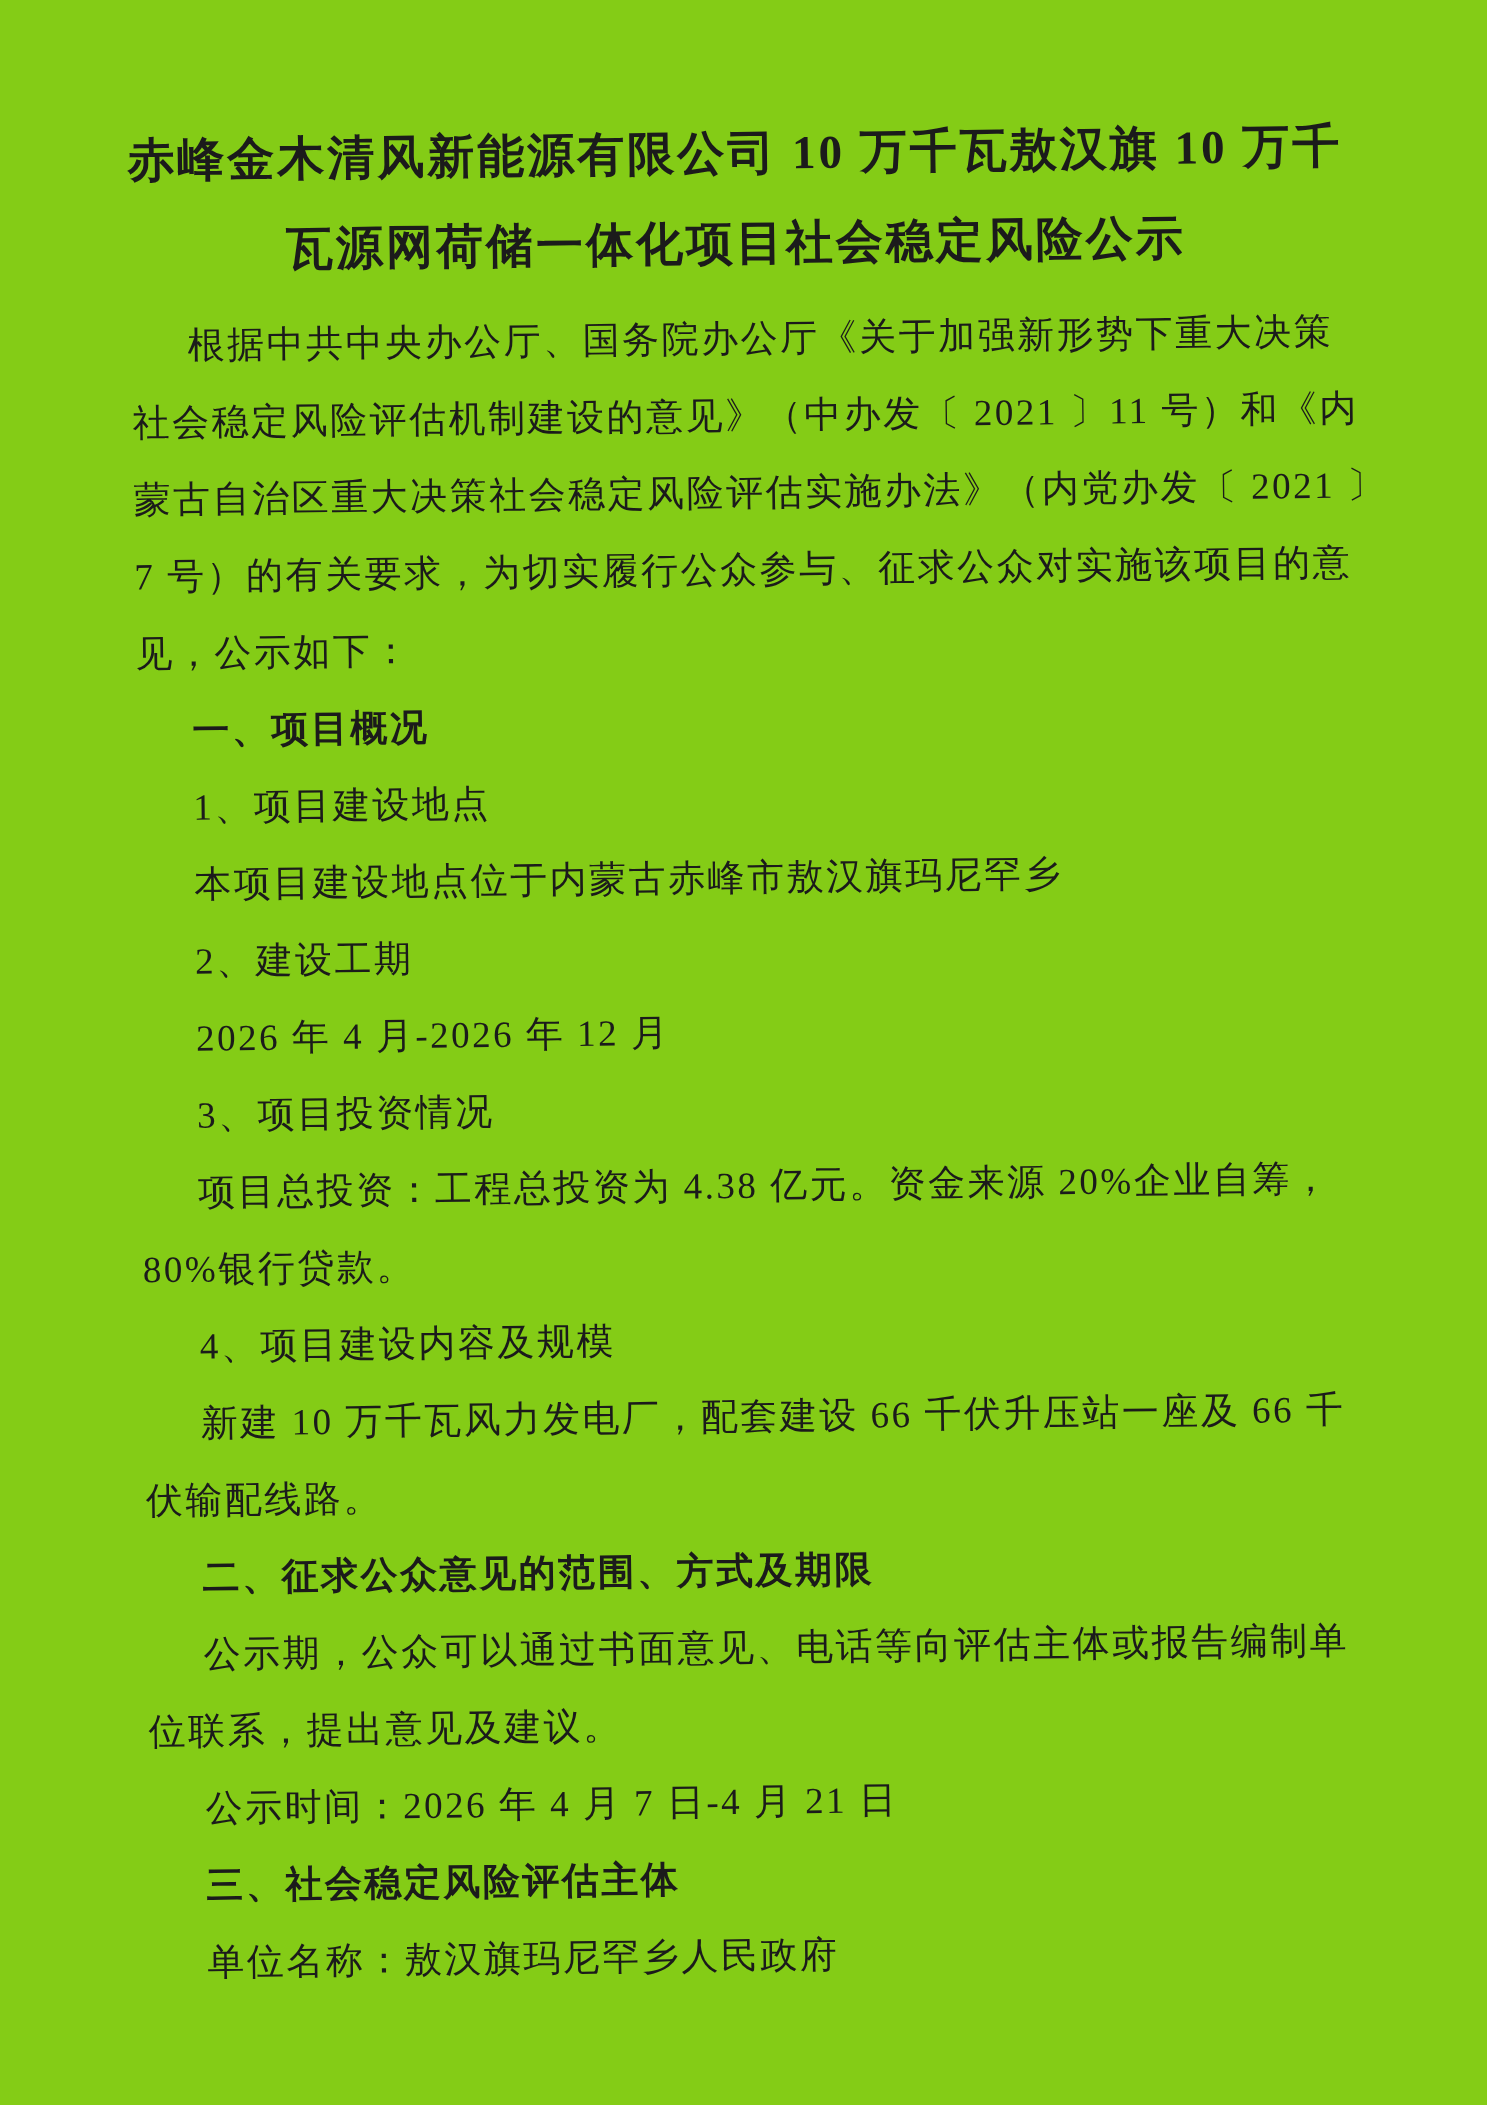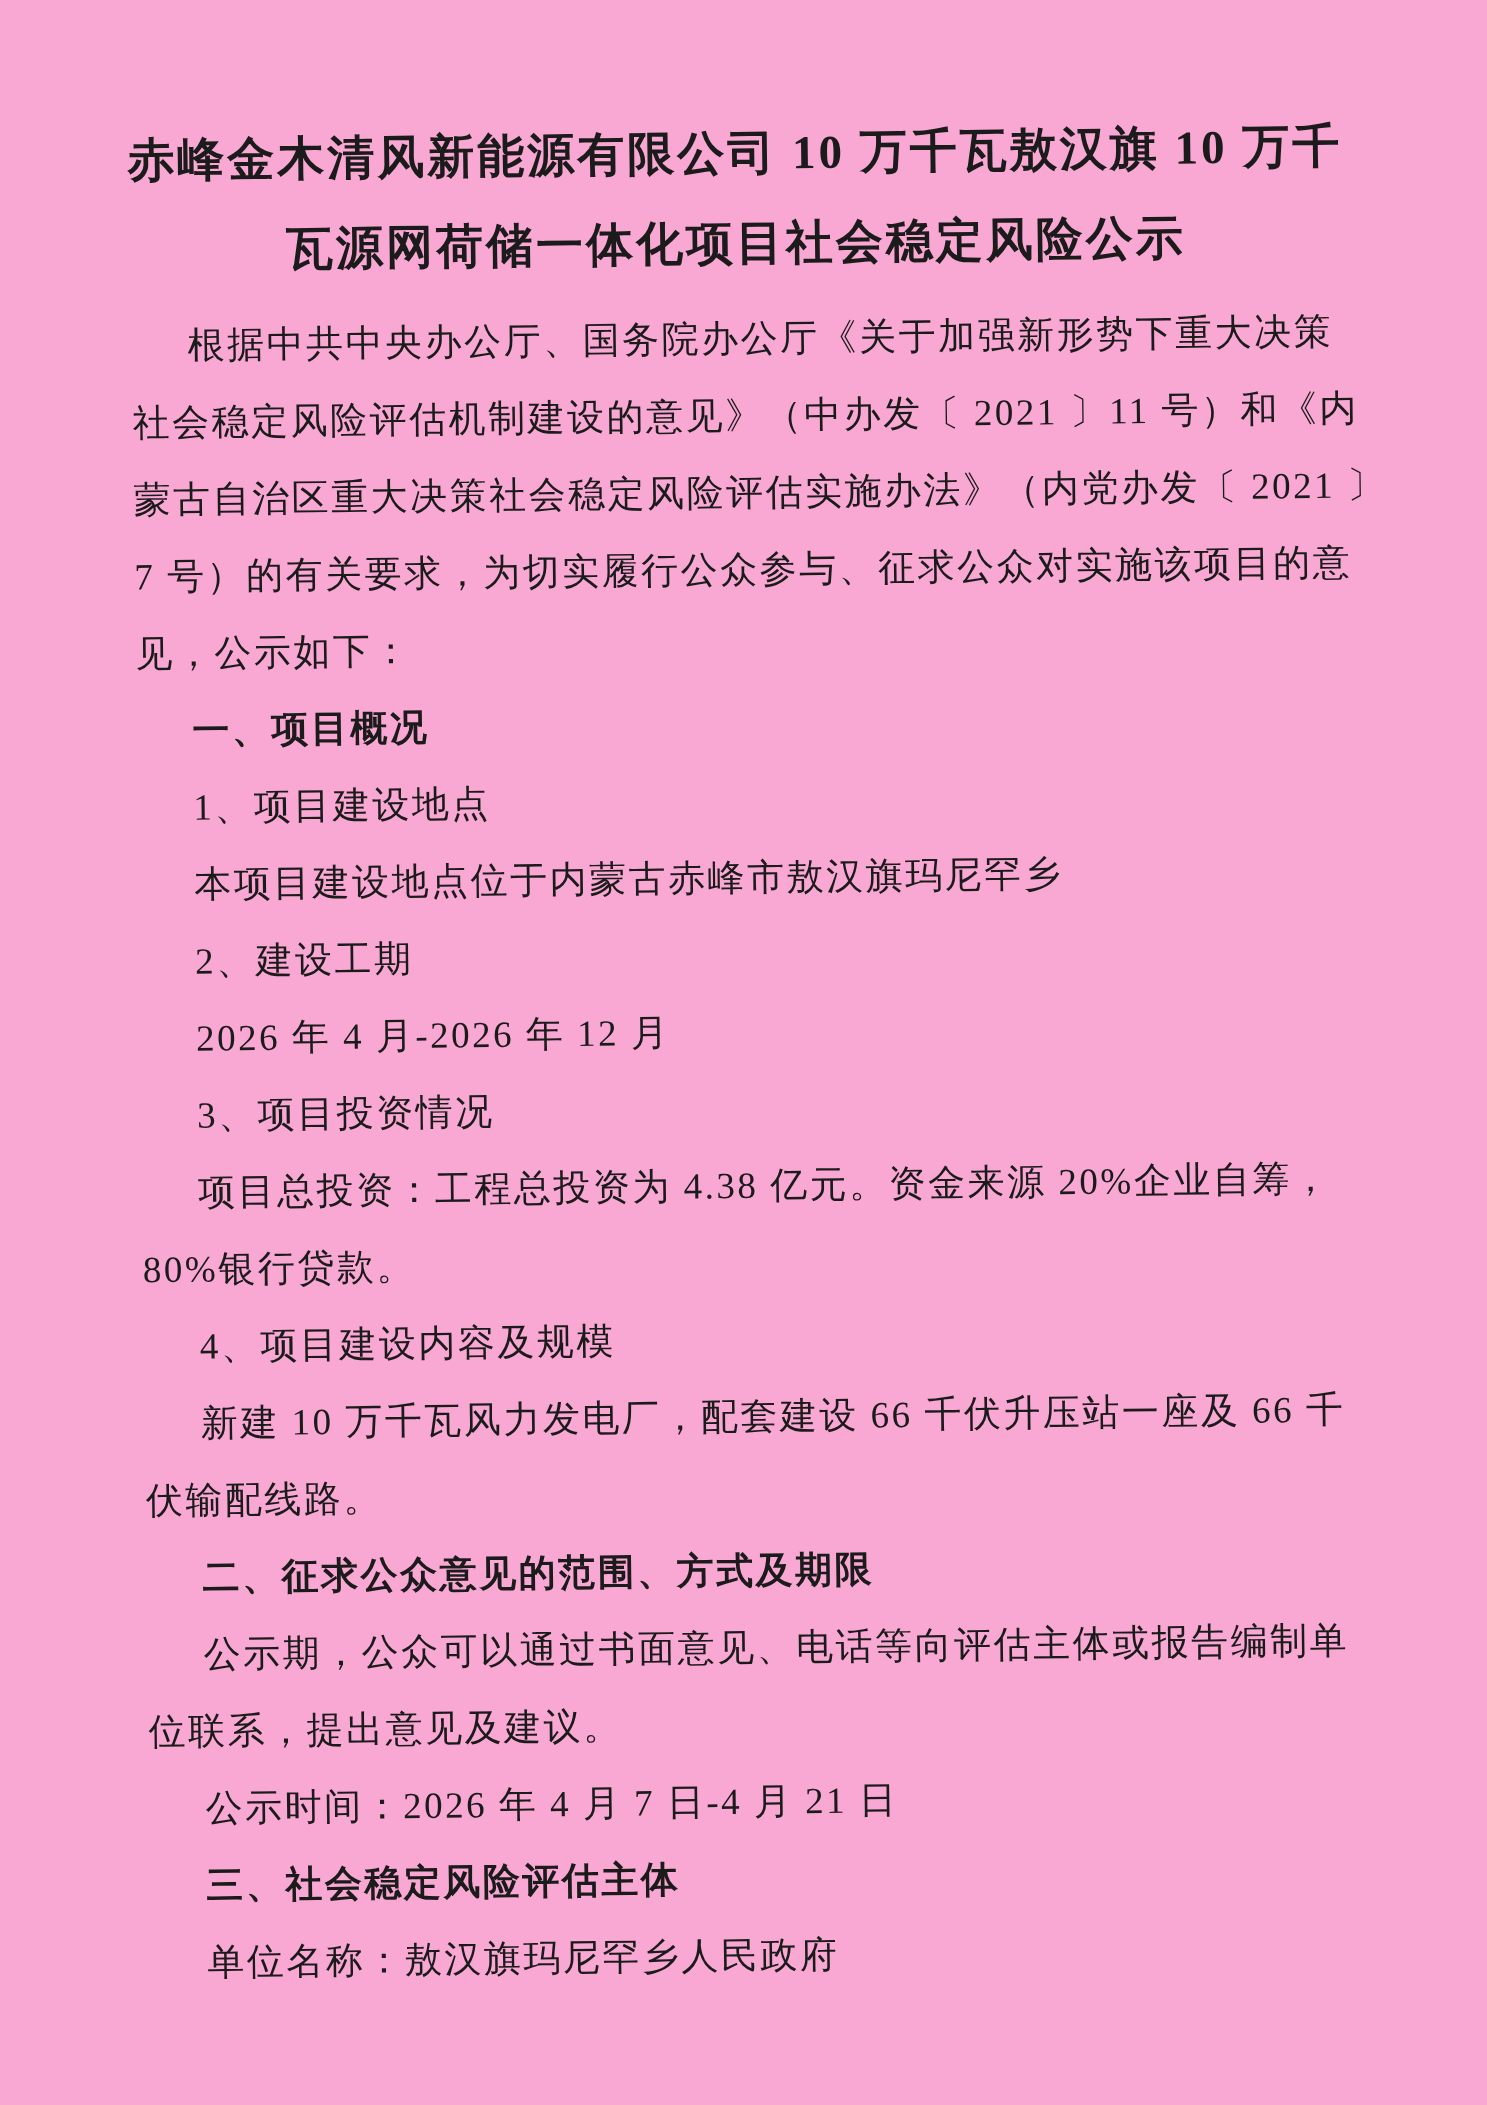--- a/index.html
+++ b/index.html
@@ -4,21 +4,21 @@
 <style>
   html, body {
     margin: 0;
     padding: 0;
     background: #ffffff;
   }
   .page {
     position: relative;
     width: 1487px;
     height: 2105px;
-    background: #f9a8d4;
+    background: #84cc16;
     overflow: hidden;
     font-family: "Liberation Serif", "DejaVu Serif", serif;
     color: #1b1b1b;
   }
   
   .sheet {
     position: absolute;
     top: 108px;
     left: 0;
     width: 1487px;

